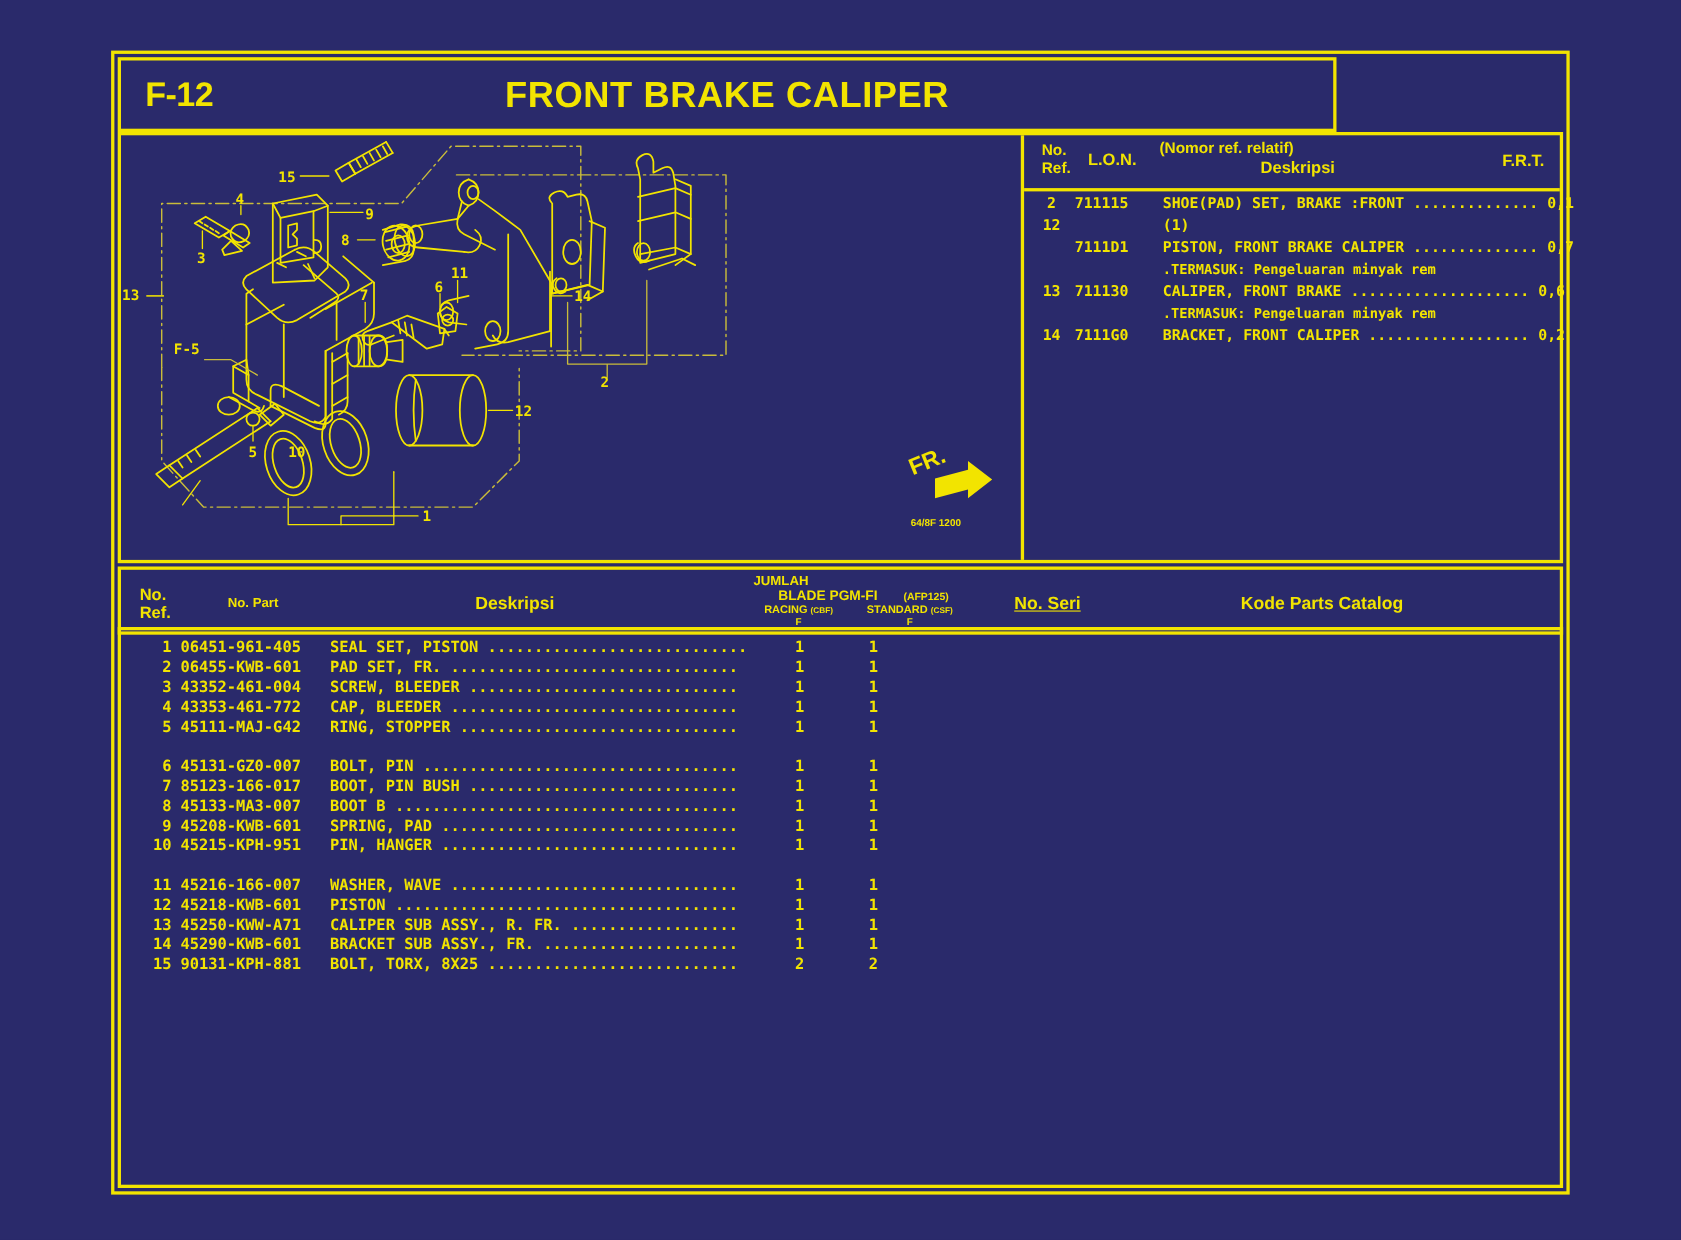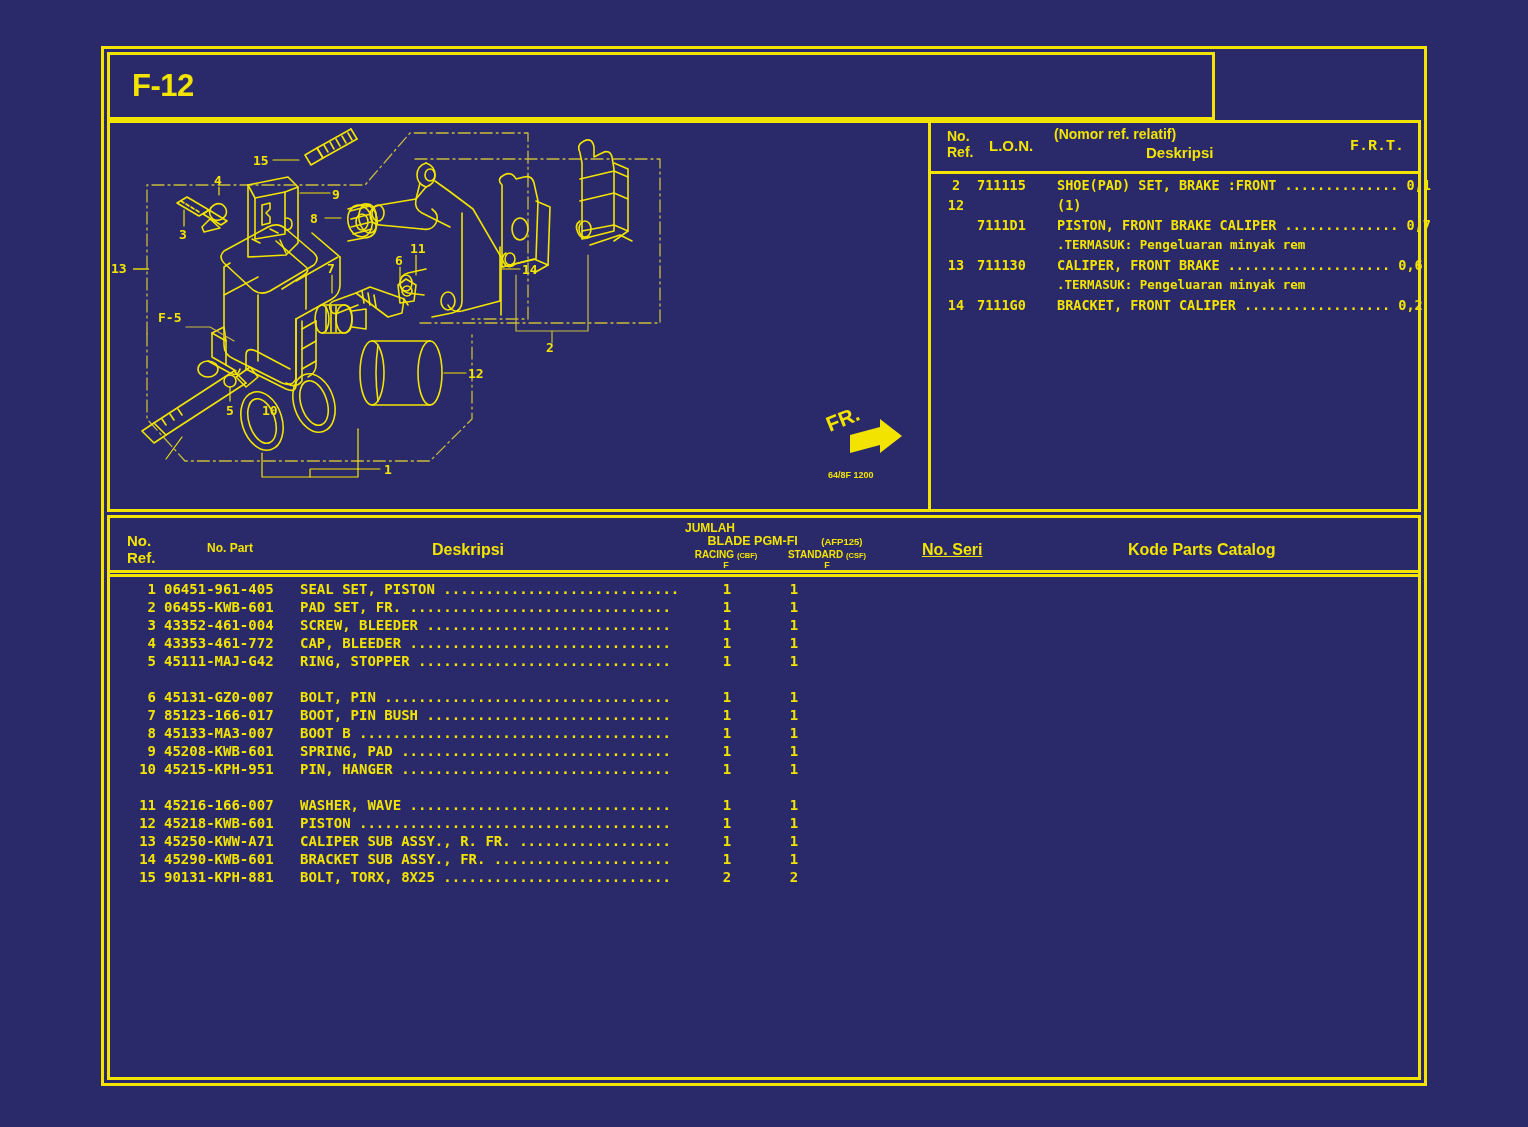--- a/index.html
+++ b/index.html
@@ -59,21 +59,21 @@
   .ref-head { position: relative; height: 48px; }
   .ref-head-rule {
     position: absolute; left: 0; right: 0; top: 48px;
     height: 3px; background: #f2e400;
   }
   .ref-head .cell { position: absolute; color: #f2e400; font-weight: bold; }
   .rh-noref { left: 16px; top: 5px; font-size: 14px; line-height: 16px; }
   .rh-lon   { left: 58px; top: 14px; font-size: 15px; }
   .rh-nomor { left: 123px; top: 3px; font-size: 14px; font-weight: bold; }
   .rh-desk  { left: 215px; top: 21px; font-size: 15px; }
-  .rh-frt   { right: 14px; top: 15px; font-size: 15px; font-family: Liberation Mono, monospace; }
+  .rh-frt   { right: 14px; top: 15px; font-size: 15px; }
 
   .ref-rows { position: absolute; left: 0; right: 0; top: 54px; }
   .ref-row {
     position: relative; height: 20px;
     font-family: "DejaVu Sans Mono", monospace;
     font-size: 13.5px; color: #f2e400; font-weight: bold;
   }
   .ref-row .c-no   { position: absolute; left: 8px;  width: 34px; text-align: center; }
   .ref-row .c-lon  { position: absolute; left: 46px; width: 72px; }
   .ref-row .c-desc { position: absolute; left: 126px; right: 12px; white-space: pre; }
@@ -127,20 +127,21 @@
 </style>
 </head>
 <body>
 
 <div id="page">
 
   <div class="outer-frame"></div>
 
   <div class="title-bar">
     <span class="title-code">F-12</span>
+    <span class="title-text">FRONT BRAKE CALIPER</span>
   </div>
 
   <div class="upper-box">
     <div class="upper-divider"></div>
 
     <div class="diagram">
       <svg width="818" height="386" viewBox="0 0 818 386">
         <g fill="none" stroke="#f2e400" stroke-width="1.6" stroke-linejoin="round" stroke-linecap="round">
 
           <g stroke="#c9bc3a" stroke-width="1.3" stroke-dasharray="12,4,2,4" fill="none">

